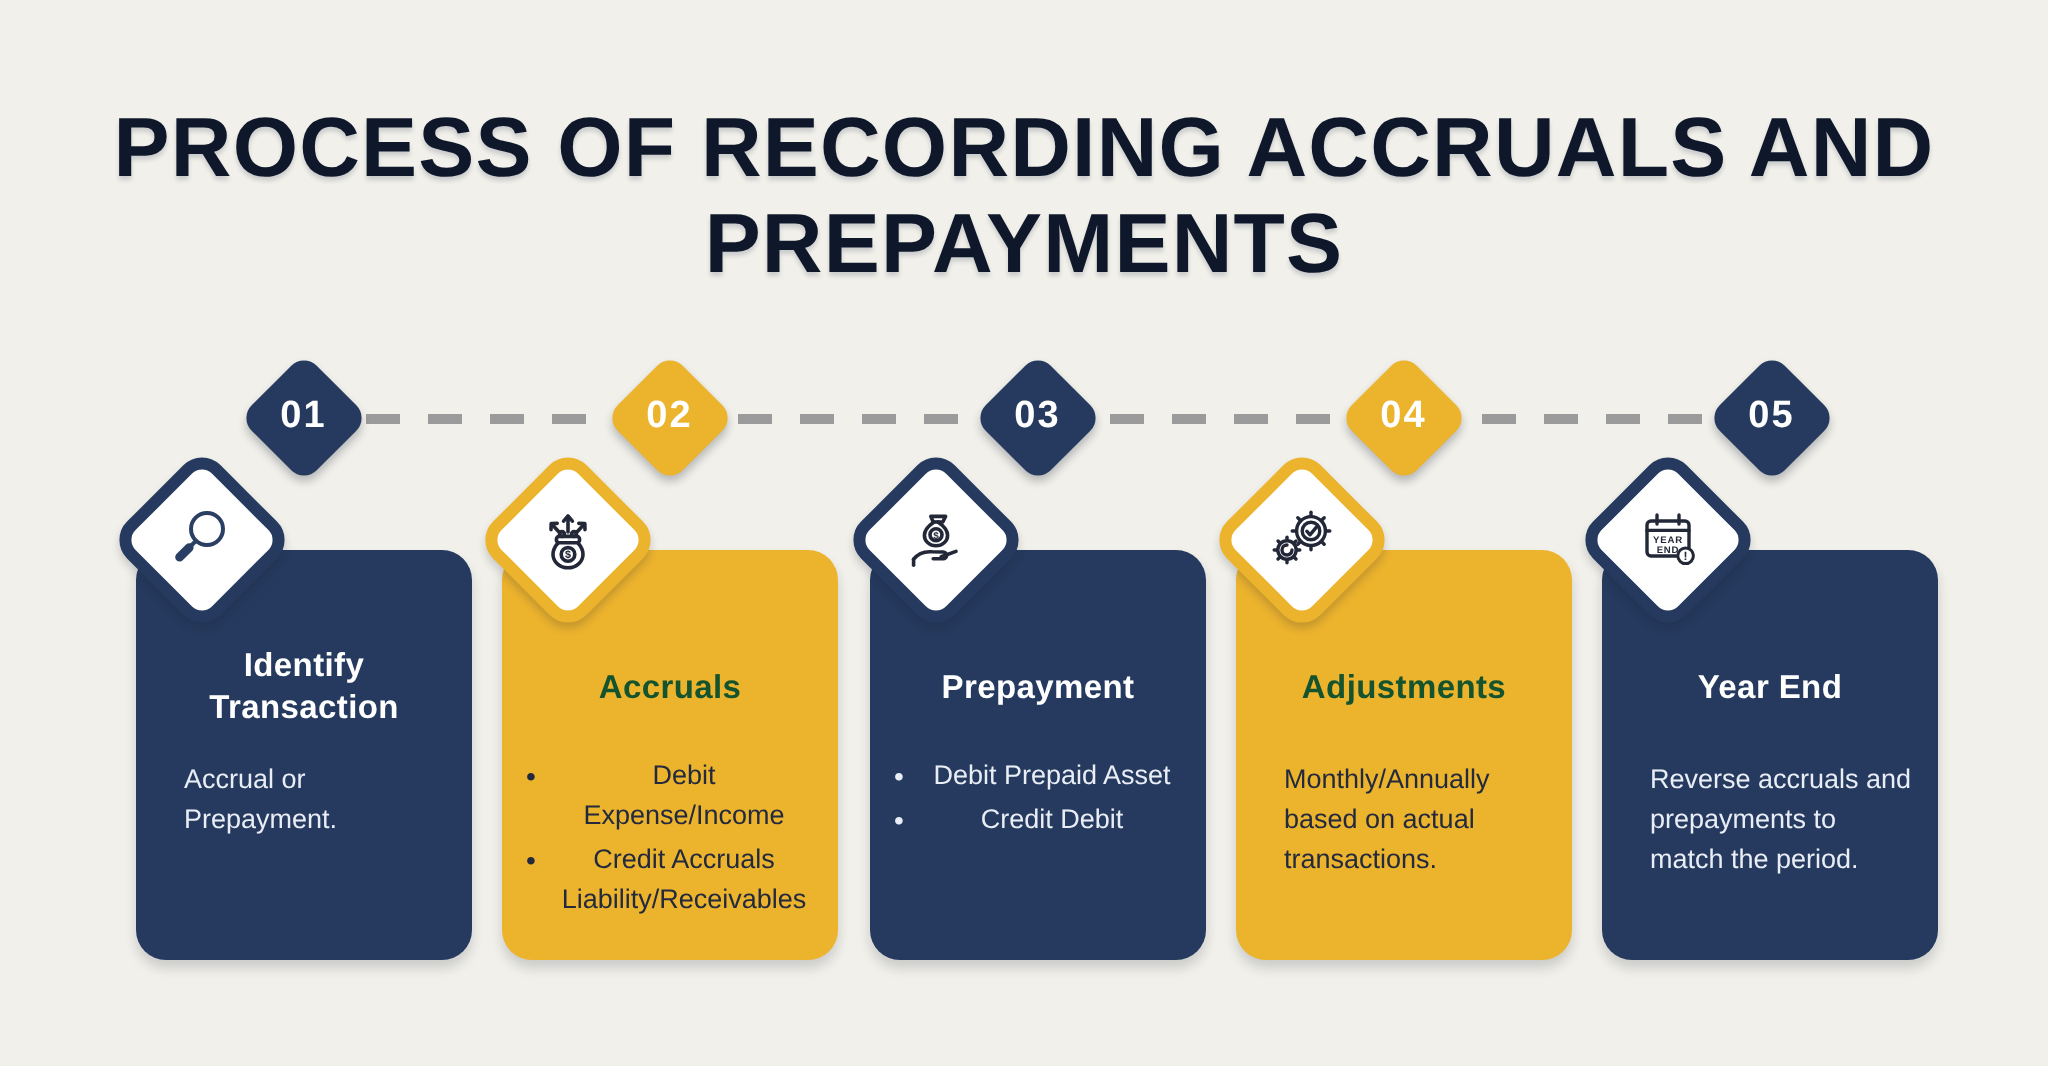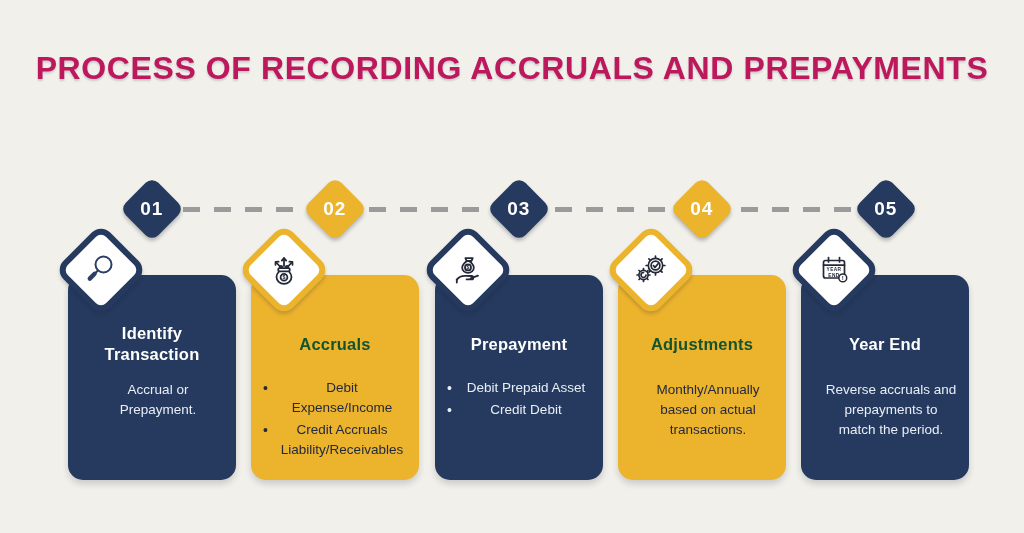--- a/index.html
+++ b/index.html
@@ -4,22 +4,22 @@
 <style>
   html,body{margin:0;padding:0;background:#e8e7e1;}
   .canvas{
     position:relative;width:1024px;height:533px;margin:0 auto;
     background:#f1f0ea;overflow:hidden;
     font-family:"Liberation Sans", sans-serif;
     --navy:#253a5e; --gold:#ecb32d;
   }
   .main-title{
     position:absolute;left:0;right:0;top:50px;margin:0;
-    text-align:center;font-size:32px;font-weight:800;letter-spacing:.6px;
-    color:#be185d;text-shadow:0 2px 2px rgba(30,40,70,.18);
+    text-align:center;font-size:42px;font-weight:800;letter-spacing:.6px;
+    color:#0f172a;text-shadow:0 2px 2px rgba(30,40,70,.18);
   }
   
   .dash-line{
     position:absolute;left:152px;top:207px;width:736px;height:4.5px;z-index:1;
     background:repeating-linear-gradient(90deg,#9b9b9b 0 17px,transparent 17px 31px);
     border-radius:2px;
   }
   .badge{
     position:absolute;top:186px;width:46px;height:46px;border-radius:9px;
     transform:rotate(45deg);z-index:2;display:flex;align-items:center;justify-content:center;
@@ -47,21 +47,21 @@
   .card--navy .icon-diamond{--accent:var(--navy);}
   .card--gold .icon-diamond{--accent:var(--gold);}
   .icon-wrap{width:100%;height:100%;display:flex;align-items:center;justify-content:center;transform:rotate(-45deg);}
   .icon-wrap svg{width:36px;height:36px;}
   .ic-navy{color:#2a3f63;} .ic-dark{color:#232838;}
   .card-title{
     margin:47px 6px 0 6px;min-height:44px;display:flex;align-items:center;justify-content:center;
     text-align:center;font-size:16.5px;font-weight:700;line-height:21px;letter-spacing:.2px;
   }
   .card-body{
-    margin:14px 0 0 12px;padding:0 12px;text-align:center;
+    margin:14px 0 0 12px;padding:0 12px;text-align:left;
     font-size:13.5px;line-height:20px;
   }
   .card-bullets{
     margin:12px 0 0 0;padding:0 8px 0 16px;list-style:none;
     font-size:13.5px;line-height:20px;
   }
   .card-bullets li{position:relative;text-align:center;padding:0 2px 0 8px;margin-bottom:2px;}
   .card-bullets .dot{position:absolute;left:-4px;top:0;font-size:14px;}
   svg text{font-family:"Liberation Sans", sans-serif;}
 </style>

